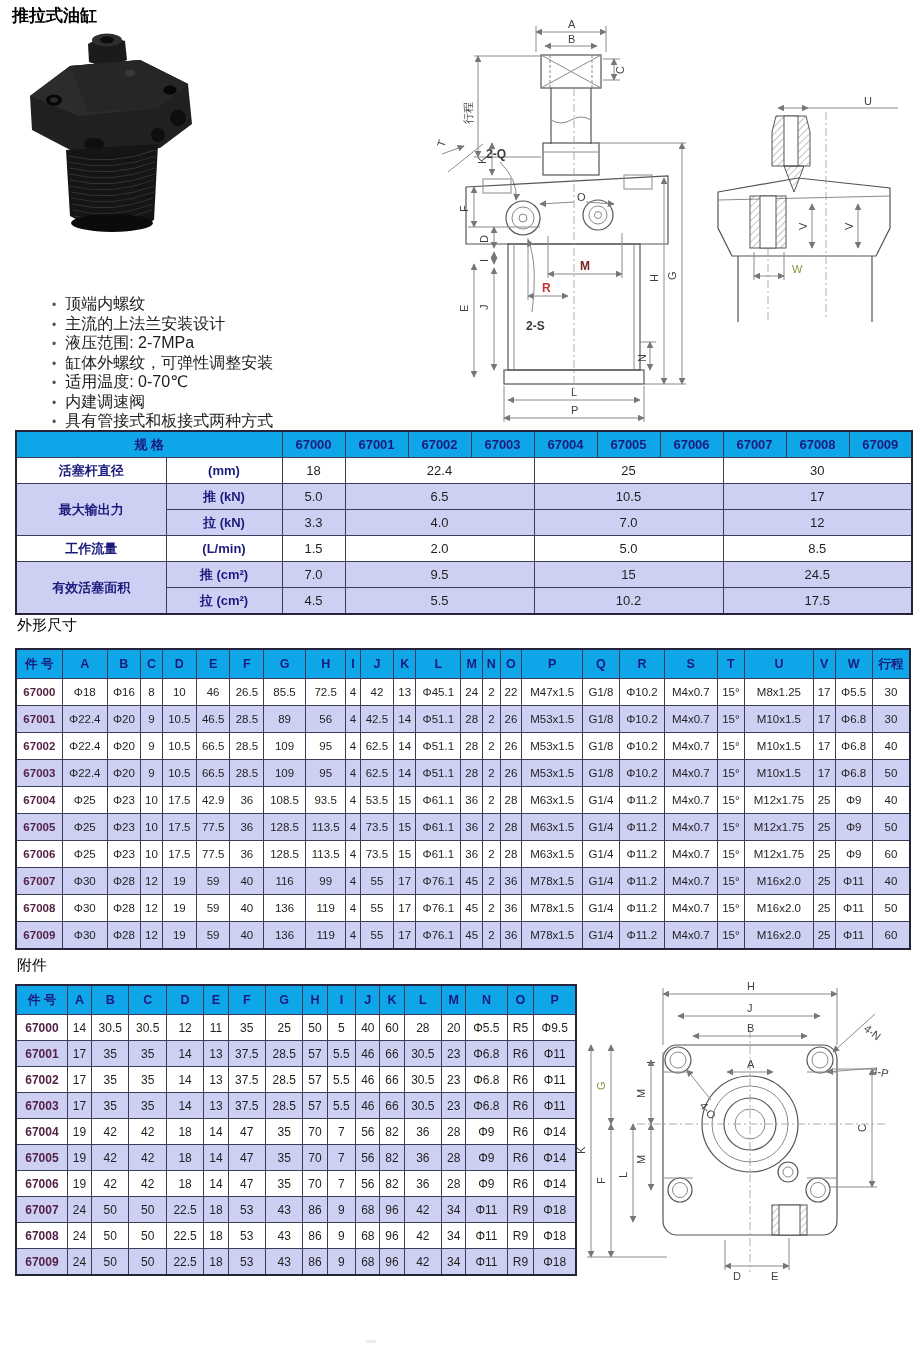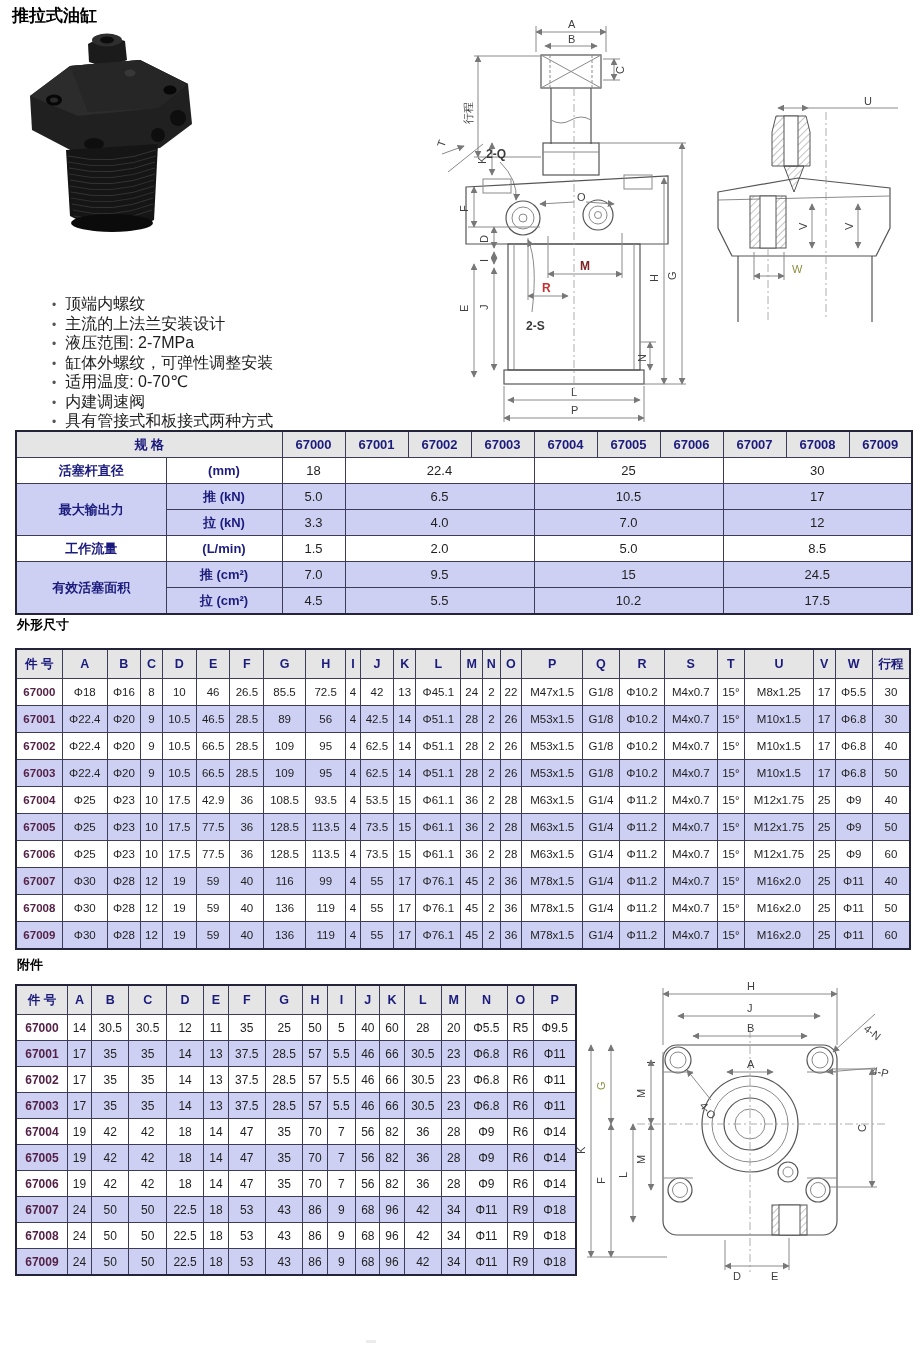--- a/index.html
+++ b/index.html
@@ -1,35 +1,35 @@
 <!DOCTYPE html>
 <html><head>
 <meta charset="utf-8">
 <style>
   html,body{margin:0;padding:0;background:#fff;}
   #page{position:relative;width:915px;height:1354px;background:#ffffff;overflow:hidden;
         font-family:"Liberation Sans","DejaVu Sans",sans-serif;color:#111;}
   .abs{position:absolute;}
   .title{left:12px;top:4px;font-size:17px;font-weight:bold;color:#000;}
-  .sec-head{font-size:13px;font-weight:bold;color:#000;}
+  .sec-head{font-size:15px;font-weight:normal;color:#000;}
 
   
   .notice{left:186px;top:226px;width:282px;font-size:14.5px;line-height:19px;}
   .notice span{background:#ccd2f2;color:#2b2e8e;white-space:pre-line;}
 
   
   .features{left:48px;top:291px;margin:4px;padding:0;list-style:none;font-size:16px;line-height:18.5px;color:#1d1d1d;}
   .features li::before{content:"•";color:#555;margin-right:9px;font-size:12px;}
 
   
   table.tbl{border-collapse:collapse;border:2px solid #23233a;background:#fff;}
   .tbl th,.tbl td{border:1px solid #3c3c58;text-align:center;white-space:nowrap;padding:1px 2px;}
   .tbl th{color:#1b1b7e;font-weight:bold;}
   .tbl td{color:#1f1f1f;font-weight:normal;}
-  .tbl tr.hdr th{background:#e5e5e5;}
+  .tbl tr.hdr th{background:#0ea5e9;}
   .tbl tr.shade th,.tbl tr.shade td{background:#cdd0f2;}
   .tbl th.pn{color:#542147;}
 
   #spec-table{width:898px;font-size:13px;}
   #spec-table th,#spec-table td{height:23px;}
   #dim-table{width:896px;font-size:11.5px;}
   #dim-table tr.hdr th{height:26px;font-size:12.5px;}
   #dim-table th,#dim-table td{height:24px;}
   #acc-table{width:562px;font-size:12px;}
   #acc-table tr.hdr th{height:26px;font-size:12.5px;}

